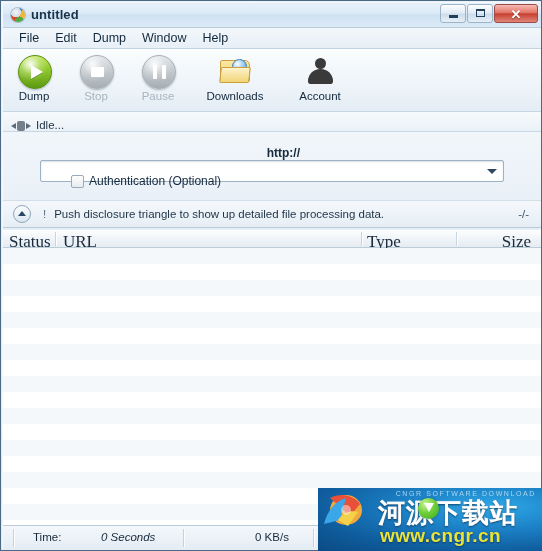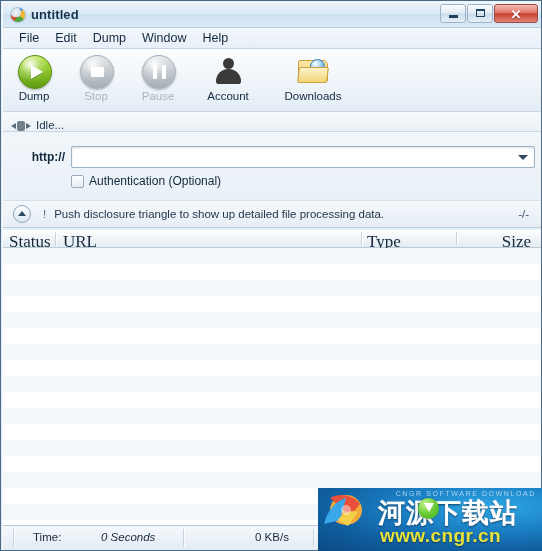--- a/index.html
+++ b/index.html
@@ -355,20 +355,21 @@
     left: 2px; top: 131px;
     width: 538px; height: 68px;
     background: linear-gradient(180deg,#f1f6fa 0%,#e9f0f7 100%);
   }
   .url-row {
     position: absolute;
     left: 0; top: 14px;
     width: 538px;
     display: flex;
     align-items: center;
+    flex-direction: column;
   }
   .url-label {
     width: 62px;
     text-align: right;
     font-size: 12px;
     font-weight: bold;
     color: #14293d;
     padding-right: 6px;
   }
   .url-combo {
@@ -654,37 +655,37 @@
 
       <div class="tb-item disabled">
         <div class="tb-icon">
           <div class="circ gray">
               <div class="pausebars"></div>
             </div>
         </div>
         <div class="tb-label">Pause</div>
       </div>
 
-      <div class="tb-item wide">
-        <div class="tb-icon">
-          <div class="person-head"></div>
-          <div class="person-body"></div>
-        </div>
-        <div class="tb-label">Account</div>
-      </div>
-
       <div class="tb-item xwide">
         <div class="tb-icon">
           <div class="folder">
             <div class="folder-back"></div>
             <div class="folder-globe"></div>
             <div class="folder-front"></div>
           </div>
         </div>
         <div class="tb-label">Downloads</div>
+      </div>
+
+      <div class="tb-item wide">
+        <div class="tb-icon">
+          <div class="person-head"></div>
+          <div class="person-body"></div>
+        </div>
+        <div class="tb-label">Account</div>
       </div>
 
     </div>
 
     <div class="idle-strip">
       <div class="plug-icon">
         <div class="plug-body"></div>
       </div>
       <div class="idle-text">Idle...</div>
     </div>

